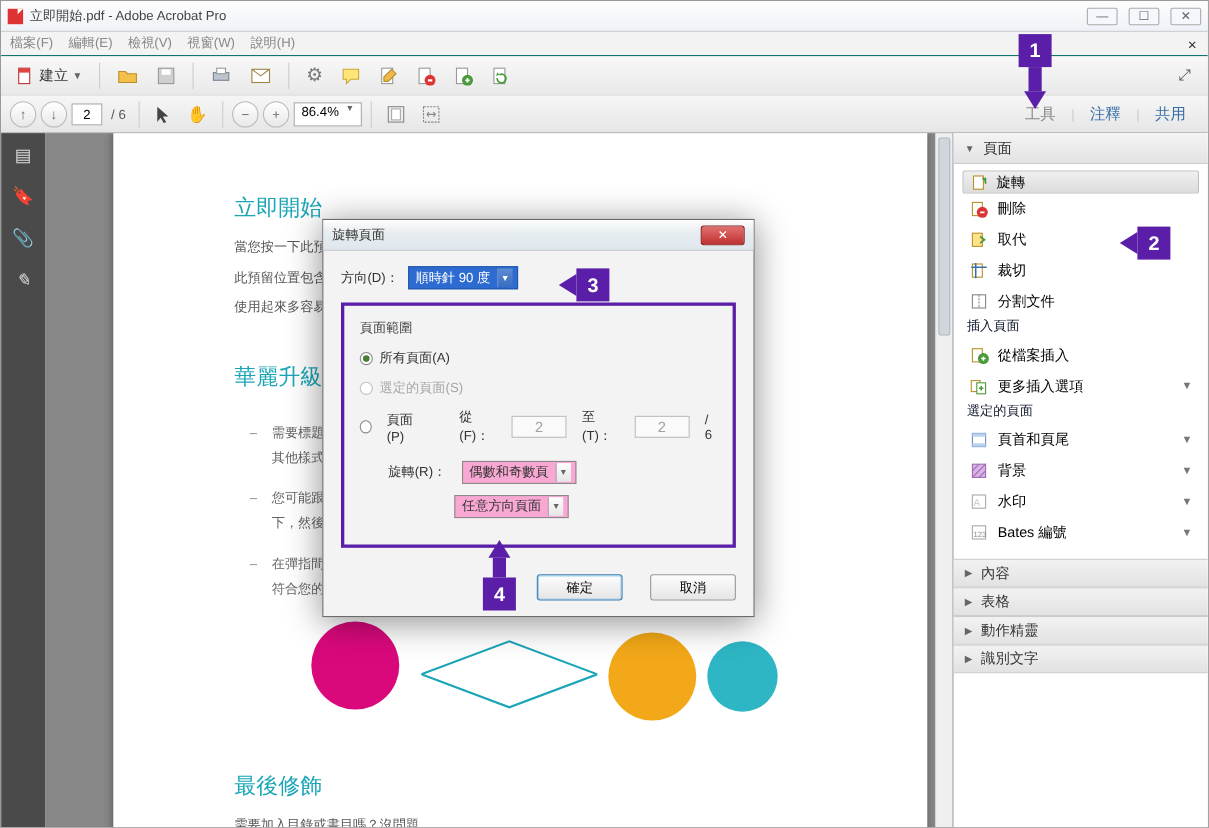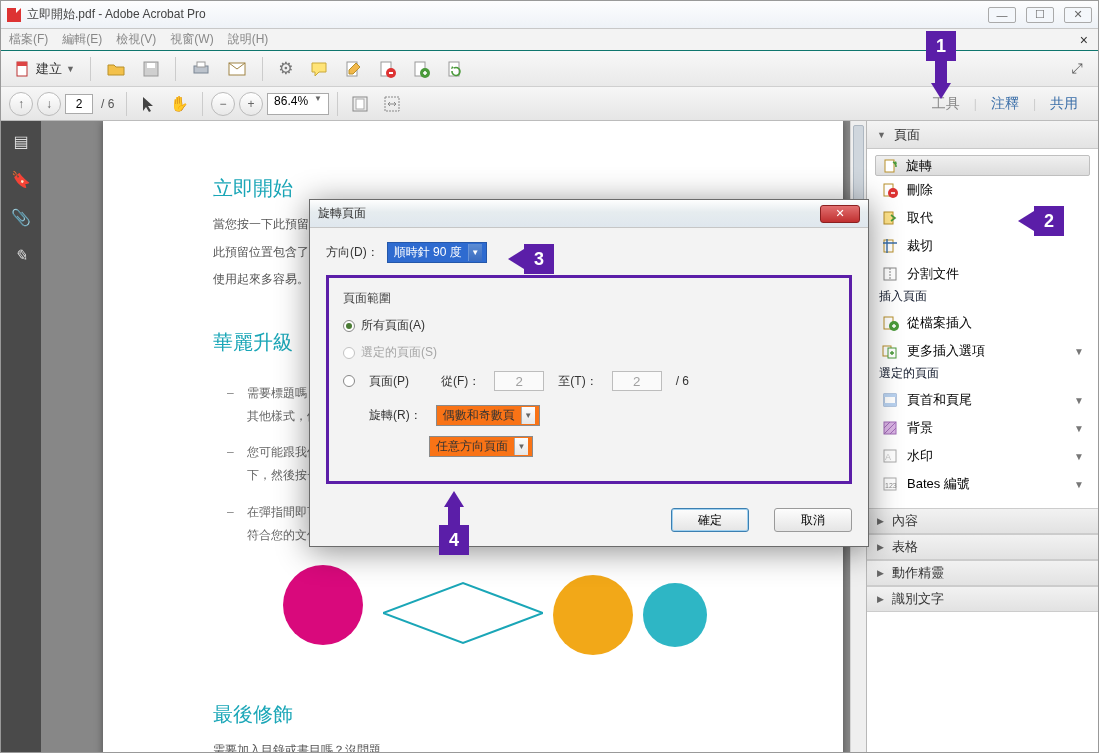--- a/index.html
+++ b/index.html
@@ -62,26 +62,26 @@
   .rp-body { padding:6px 8px 10px; }
   .tool-item { height:28px; display:flex; align-items:center; gap:8px; padding:0 6px; cursor:pointer; border-radius:2px; }
   .tool-item.sel { background:linear-gradient(#f0f0f0,#dcdcdc); border:1px solid #bfbfbf; }
   .tico { width:18px; height:18px; display:flex; align-items:center; justify-content:center; font-size:14px; position:relative; }
   .rp-sub { color:#0f172a; font-size:12px; margin:0 0 4px 4px; }
   .expander { font-size:10px; color:#777; margin-left:auto; }
   .rp-collapsed { height:26px; background:linear-gradient(#f2f2f2,#e2e2e2); border-top:1px solid #ccc; border-bottom:1px solid #ccc; display:flex; align-items:center; padding:0 10px; color:#333; cursor:pointer; }
   .rp-collapsed .tri { font-size:9px; margin-right:8px; color:#666; }
 
   
-  .dialog { position:absolute; left:308px; top:198px; width:560px; background:#f3f3f3; border:1px solid #6b6b6b; box-shadow:0 4px 30px rgba(0,0,0,0.45); z-index:50; }
+  .dialog { position:absolute; left:292px; top:198px; width:393px; background:#f3f3f3; border:1px solid #6b6b6b; box-shadow:0 4px 30px rgba(0,0,0,0.45); z-index:50; }
   .dlg-title { height:28px; background:linear-gradient(#fefefe,#e6ecef 45%,#dfe7ee); border-bottom:1px solid #c6c6c6; display:flex; align-items:center; padding:0 8px; font-size:12px; color:#333; }
   .dlg-title .close { margin-left:auto; width:40px; height:18px; background:linear-gradient(#e27070,#c03030); border:1px solid #8a2020; border-radius:3px; color:#fff; display:flex; align-items:center; justify-content:center; font-size:11px; cursor:pointer; }
   .dlg-body { padding:14px 16px 14px 16px; font-size:12px; color:#333; }
   .dlg-row { display:flex; align-items:center; gap:8px; margin-bottom:12px; }
-  .sel { border:1px solid #8a8a8a; background:#f97316; height:21px; display:flex; align-items:center; padding:0 4px 0 6px; gap:6px; cursor:pointer; }
+  .sel { border:1px solid #8a8a8a; background:#f9a8d4; height:21px; display:flex; align-items:center; padding:0 4px 0 6px; gap:6px; cursor:pointer; }
   .sel.hl { background:#2e6bd0; color:#fff; border-color:#2457a9; }
   .sel .chev { width:14px; height:17px; border-left:1px solid #aaa; display:flex; align-items:center; justify-content:center; font-size:8px; color:#666; background:linear-gradient(#fdfdfd,#e6e6e6); }
   .sel.hl .chev { border-left-color:#6a95d8; color:#fff; background:linear-gradient(#5c8cd3,#3a6cc0); }
   .fieldset { border:3px solid #5b1ea8; padding:12px 14px 14px; position:relative; }
   
   .fieldset .legend { color:#444; margin-bottom:10px; }
   .radio-row { display:flex; align-items:center; gap:6px; margin:10px 0; color:#333; }
   .radio-row.dis { color:#a6a6a6; }
   .rdisc { width:12px; height:12px; border:1px solid #888; border-radius:50%; background:#fff; display:flex; align-items:center; justify-content:center; }
   .rdisc.on::after { content:""; width:6px; height:6px; border-radius:50%; background:#4a7b35; }

